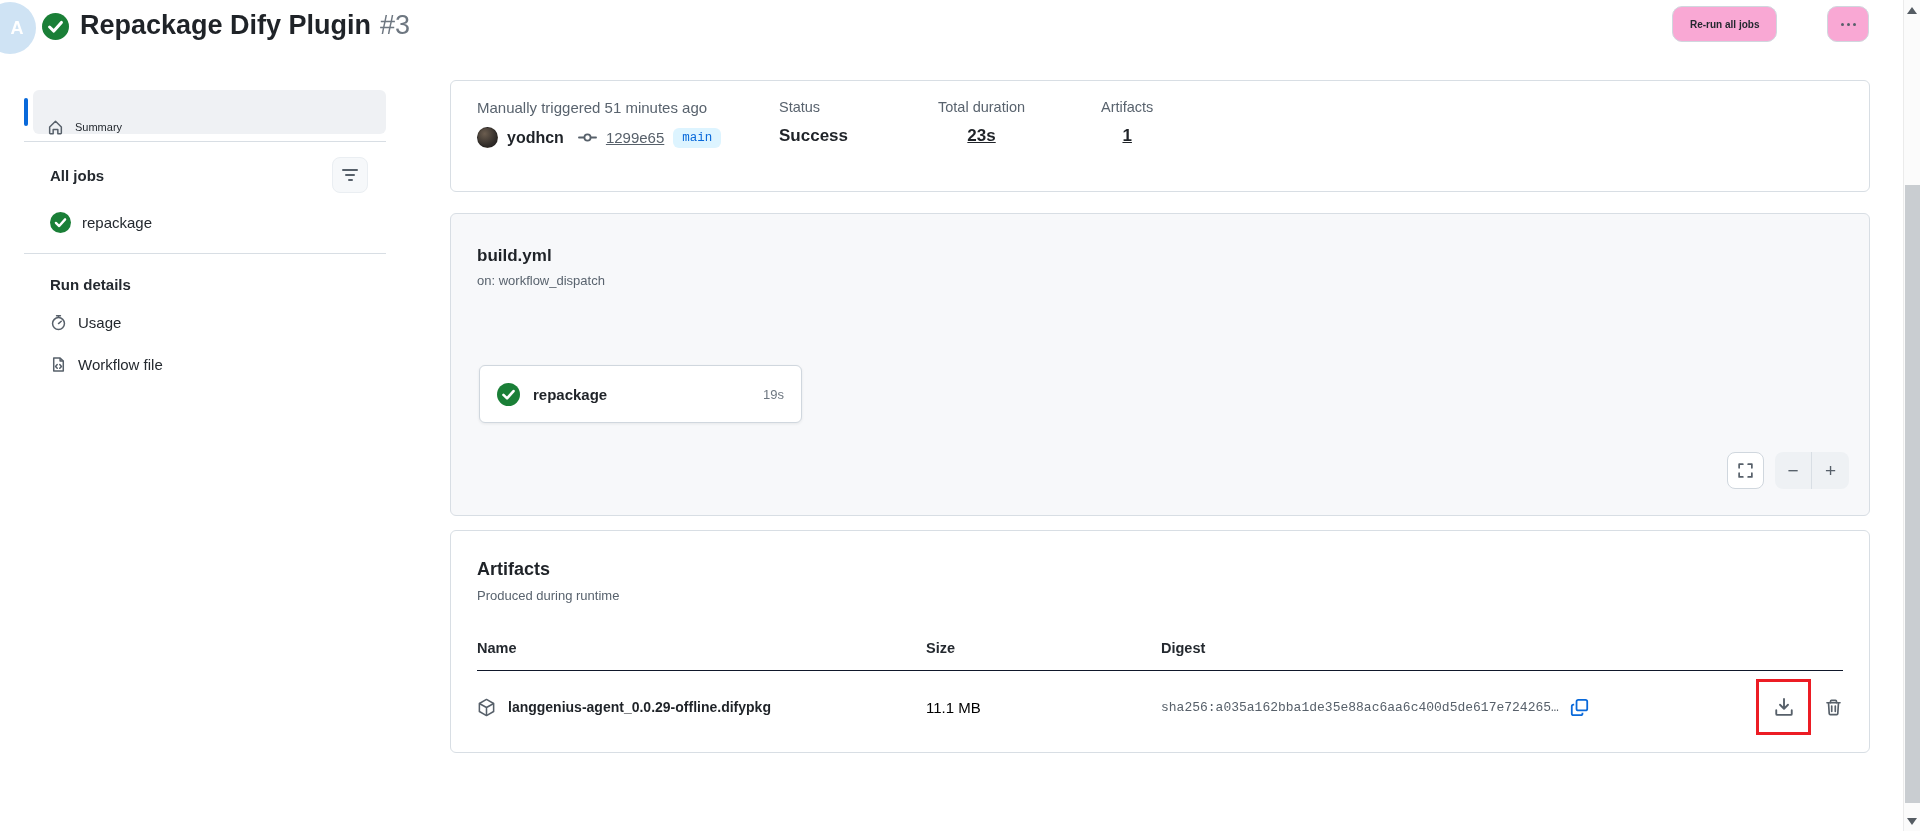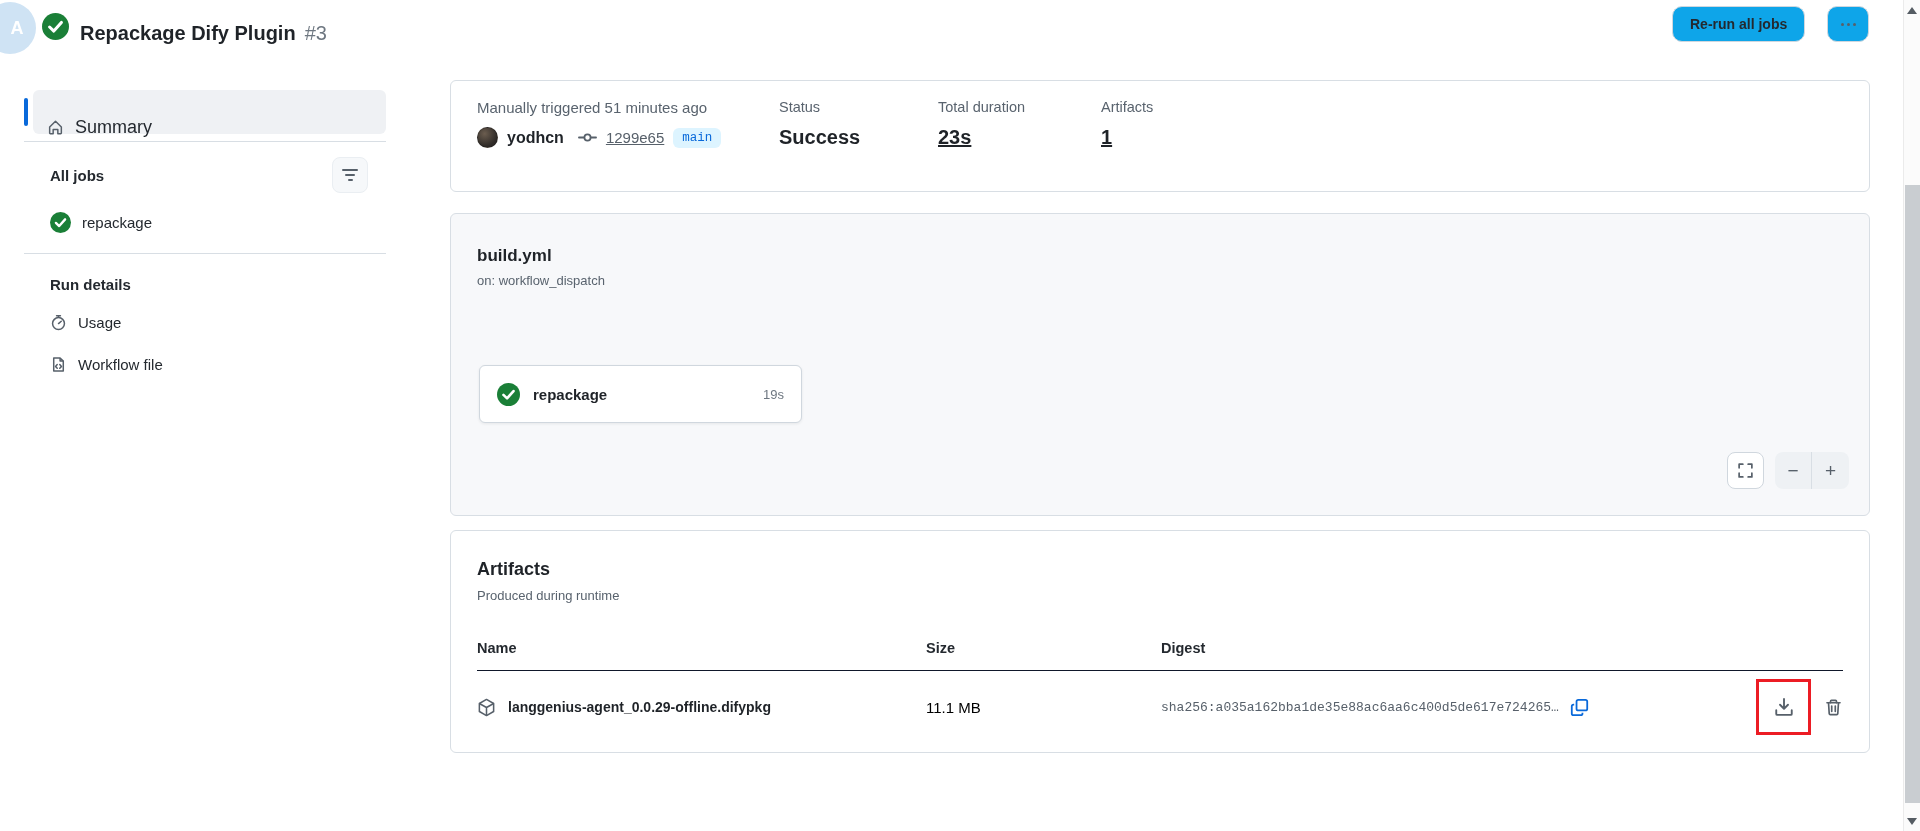--- a/index.html
+++ b/index.html
@@ -19,29 +19,28 @@
     background: #cfe3f4; color: #ffffff;
     display: flex; align-items: center; justify-content: center;
     font-size: 18px; font-weight: 700; padding-left: 14px;
     z-index: 5;
   }
 
   
   .hdr-check { position: absolute; left: 42px; top: 13px; }
   .page-title {
     position: absolute; left: 80px; top: 10px;
-    font-size: 20px; font-weight: 700; color: #1f2328;
+    font-size: 27px; font-weight: 700; color: #1f2328;
     white-space: nowrap;
-    margin-top: 12px;
   }
   .run-number { font-weight: 400; color: #6e7781; margin-left: 9px; }
   .btn {
-    background: #0ea5e9; border: 1px solid #d0d7de; border-radius: 10px;
+    background: #f9a8d4; border: 1px solid #d0d7de; border-radius: 10px;
     font-family: "Liberation Sans", sans-serif;
-    font-size: 14px; font-weight: 600; color: #24292f;
+    font-size: 10px; font-weight: 600; color: #24292f;
     height: 36px; display: flex; align-items: center; justify-content: center;
     cursor: pointer;
   }
   .rerun-btn { position: absolute; left: 1672px; top: 6px; padding: 0 17px; }
   .kebab-btn { position: absolute; left: 1827px; top: 6px; width: 42px; }
   .kebab-icon { display: flex; gap: 3px; }
   .kebab-icon i { width: 3px; height: 3px; border-radius: 50%; background: #57606a; }
 
   
   .scrollbar {
@@ -63,21 +62,21 @@
   }
   .accent-bar {
     position: absolute; left: 0; top: 8px; width: 4px; height: 28px;
     border-radius: 2px; background: #0969da;
   }
   .side-selected .pill {
     margin-left: 9px; flex: 1; height: 44px; border-radius: 6px;
     background: #eff1f4; display: flex; align-items: center; gap: 11px;
     padding-left: 14px; cursor: pointer;
   }
-  .side-selected .pill span { font-size: 18px; color: #24292f; margin-top: 30px; }
+  .side-selected .pill span { font-size: 11px; color: #24292f; margin-top: 30px; }
   .side-divider { border-top: 1px solid #d8dee4; margin-top: 7px; }
   .side-section-row {
     display: flex; align-items: center; justify-content: space-between;
     margin-top: 15px; padding-left: 26px; height: 36px;
   }
   .side-label { font-size: 15px; font-weight: 600; color: #24292f; }
   .filter-btn {
     width: 36px; height: 36px; border-radius: 8px; background: #f6f8fa;
     border: 1px solid #eaeef2; display: flex; flex-direction: column;
     align-items: center; justify-content: center; gap: 3px; cursor: pointer;
@@ -112,21 +111,21 @@
   .actor-name { font-size: 16px; font-weight: 700; color: #1f2328; }
   .commit-sha {
     font-size: 15px; color: #57606a; text-decoration: underline; cursor: pointer;
   }
   .branch-badge {
     font-family: "Liberation Mono", monospace; font-size: 12.5px; color: #0969da;
     background: #ddf4ff; border-radius: 6px; padding: 3px 9px; cursor: pointer;
   }
   .stat-col { position: absolute; top: 18px; }
   .stat-col .lbl { font-size: 14.5px; color: #59636e; }
-  .stat-col .val { font-size: 20px; font-weight: 700; color: #1f2328; margin-top: 11px; }
+  .stat-col .val { font-size: 17px; font-weight: 700; color: #1f2328; margin-top: 11px; text-align: center; }
   .stat-col .val.link { text-decoration: underline; cursor: pointer; }
   .col-status { left: 328px; }
   .col-duration { left: 487px; }
   .col-artifacts { left: 650px; }
 
   
   .card-graph { top: 213px; height: 303px; background: #f7f8fa; padding: 32px 26px; }
   .wf-name { font-size: 17px; font-weight: 700; color: #1f2328; }
   .wf-trigger { font-size: 13px; color: #59636e; margin-top: 7px; }
   .job-node {

